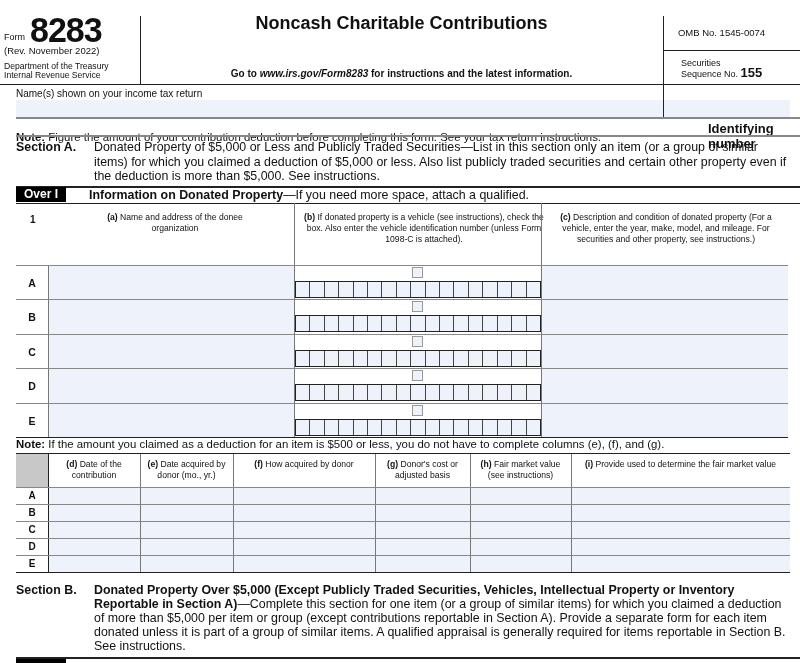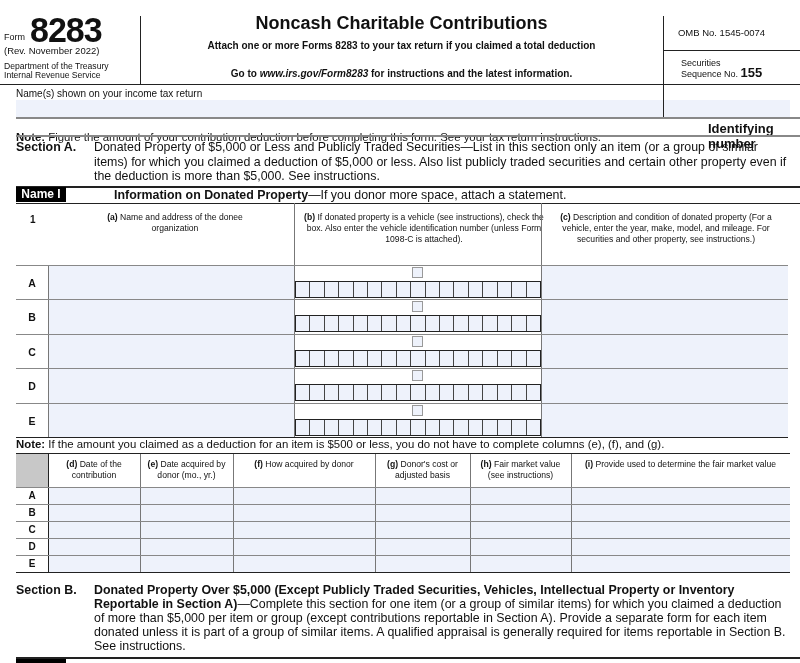--- a/index.html
+++ b/index.html
@@ -31,21 +31,21 @@
 
   .note1 { left: 16px; top: 131px; font-size: 11.4px; }
   .note1 b { font-weight: bold; }
 
   .secA-head { left: 16px; top: 140px; font-size: 12.4px; font-weight: bold; }
   .secA-text { left: 94px; top: 140px; width: 700px; font-size: 12.4px; line-height: 14.5px; }
   .secA-text b { font-weight: normal; }
 
   .part-badge { left: 16px; top: 187px; width: 50px; height: 15px; background: #000; color: #fff; font-size: 12px; font-weight: bold; text-align: center; line-height: 15px; }
   .part-title { left: 89px; top: 188px; font-size: 12.4px; }
-  .part-title b { font-weight: bold; margin-left: 25px; }
+  .part-title b { font-weight: bold; }
 
   .line-num { left: 30px; top: 214px; font-size: 10px; font-weight: bold; }
   .colhead { font-size: 8.6px; text-align: center; line-height: 11px; }
   .colhead b { font-weight: bold; }
 
   .rowlbl { font-size: 10.5px; font-weight: bold; width: 30px; text-align: center; }
 
   .chk { position: absolute; width: 11px; height: 11px; border: 1px solid #999; background: #eef2fb; }
   .vin { position: absolute; display: flex; border: 1.5px solid #222; height: 17px; background: #eef2fb; }
   .vin span { flex: 1; border-right: 1px solid #444; }
@@ -70,21 +70,20 @@
 <div class="abs form-num">8283</div>
 <div class="abs rev">(Rev. November 2022)</div>
 <div class="abs dept">
   <div>Department of the Treasury</div>
   <div>Internal Revenue Service</div>
 </div>
 <div class="vl" style="left:140px; top:16px; height:68px;"></div>
 
 <div class="abs title">Noncash Charitable Contributions</div>
 <div class="abs subtitle">
-  <div>Attach one or more Forms 8283 to your tax return if you claimed a total deduction</div>
 </div>
 <div class="abs goto"><span>Go to </span><i>www.irs.gov/Form8283</i><span> for instructions and the latest information.</span></div>
 
 <div class="vl" style="left:663px; top:16px; height:102px;"></div>
 <div class="abs omb">OMB No. 1545-0074</div>
 <div class="hl" style="left:663px; top:50px; width:137px;"></div>
 <div class="abs attach">
   <div>Securities</div>
   <div><span>Sequence No.</span> <b>155</b></div>
 </div>
@@ -97,22 +96,22 @@
 <div class="abs fill" style="left:664px; top:100px; width:126px; height:17px;"></div>
 <div class="hlg" style="left:16px; top:117px; width:784px; height:2px;"></div>
 
 <div class="abs note1"><b>Note:</b><span> Figure the amount of your contribution deduction before completing this form. See your tax return instructions.</span></div>
 <div class="hlg" style="left:16px; top:135px; width:784px; height:2px;"></div>
 
 <div class="abs secA-head">Section A.</div>
 <div class="abs secA-text"><b>Donated Property of $5,000 or Less and Publicly Traded Securities</b><span>—List in this section </span><b>only</b><span> an item (or a group of similar items) for which you claimed a deduction of $5,000 or less. Also list publicly traded securities and certain other property even if the deduction is more than $5,000. See instructions.</span></div>
 
 <div class="hlt" style="left:16px; top:186px; width:784px;"></div>
-<div class="abs part-badge">Name I</div>
-<div class="abs part-title"><b>Information on Donated Property</b><span>—If you donor more space, attach a statement.</span></div>
+<div class="abs part-badge">Over I</div>
+<div class="abs part-title"><b>Information on Donated Property</b><span>—If you need more space, attach a qualified.</span></div>
 <div class="hl" style="left:16px; top:203px; width:784px;"></div>
 
 <div class="abs line-num">1</div>
 <div class="abs colhead" style="left:95px; width:160px; top:212px;"><b>(a)</b><span> Name and address of the donee organization</span></div>
 <div class="abs colhead" style="left:304px; width:240px; top:212px;"><b>(b)</b><span> If donated property is a vehicle (see instructions), check the box. Also enter the vehicle identification number (unless Form 1098-C is attached).</span></div>
 <div class="abs colhead" style="left:546px; width:240px; top:212px;"><b>(c)</b><span> Description and condition of donated property (For a vehicle, enter the year, make, model, and mileage. For securities and other property, see instructions.)</span></div>
 
 <div class="vlg" style="left:294px; top:203px; height:234px;"></div>
 <div class="vlg" style="left:541px; top:203px; height:234px;"></div>
 <div class="vlg" style="left:48px; top:265px; height:172px;"></div>

